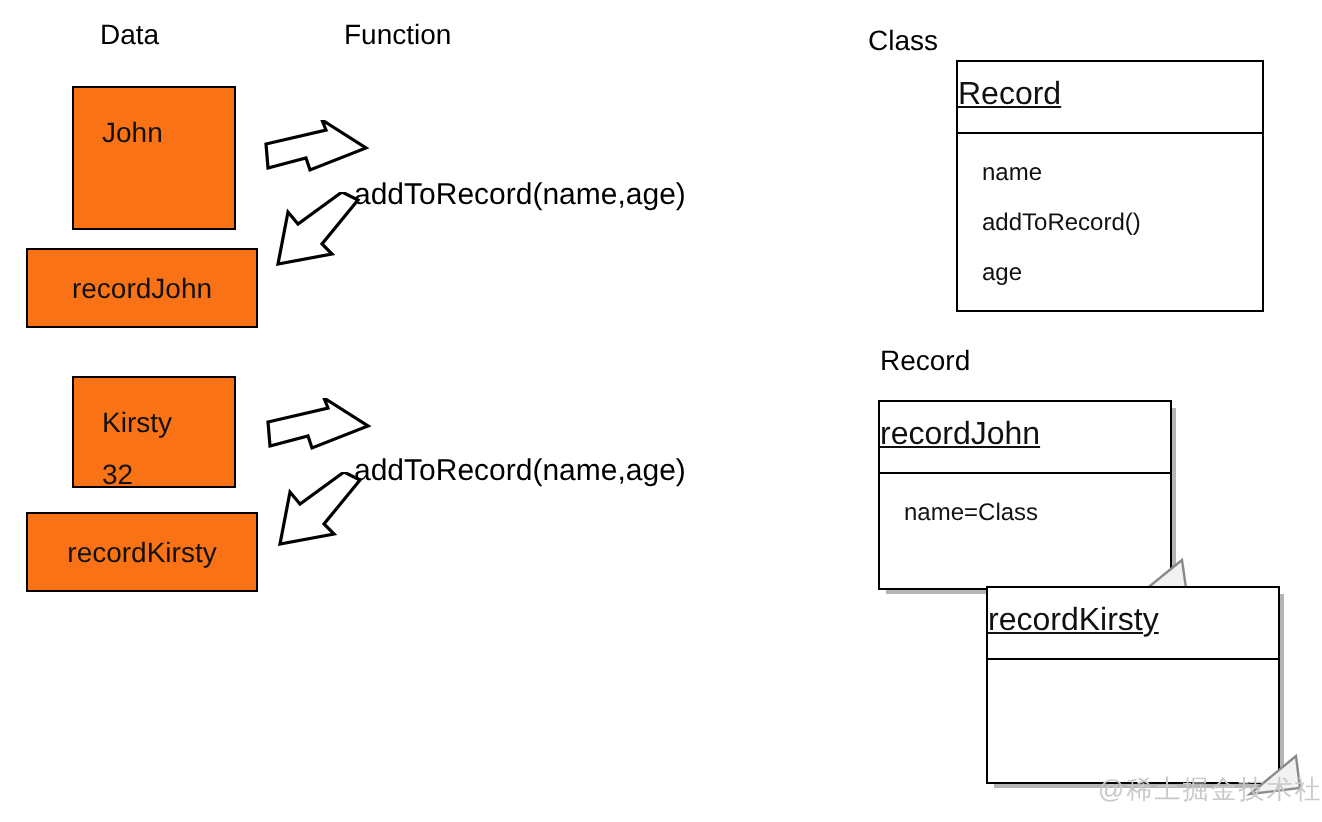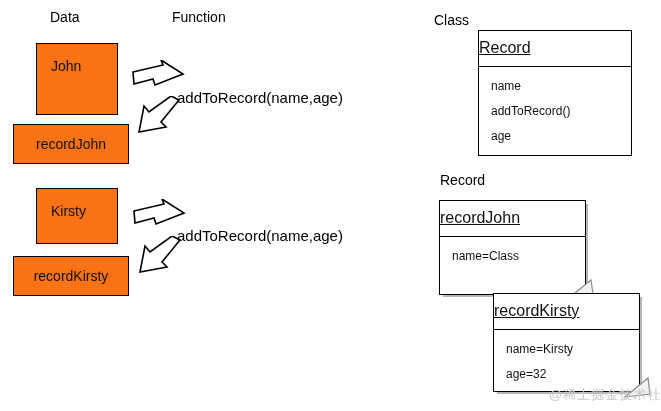--- a/index.html
+++ b/index.html
@@ -107,20 +107,21 @@
   <div class="box data-box" style="left:36px; top:43px; width:82px; height:72px;">
     <div class="row">John</div>
   </div>
 
   <div class="box record-box" style="left:13px; top:124px; width:116px; height:40px;">
     <span>recordJohn</span>
   </div>
 
   <div class="box data-box" style="left:36px; top:188px; width:82px; height:56px;">
     <div class="row">Kirsty</div>
+    <div class="row">32</div>
   </div>
 
   <div class="box record-box" style="left:13px; top:256px; width:116px; height:40px;">
     <span>recordKirsty</span>
   </div>
 
   <svg class="arrow" style="left:130px; top:60px;" width="56" height="36" viewBox="0 0 56 36">
     <polygon points="3,12 33,5 31,0 53,14 25,25 23,19 4,24" fill="#ffffff" stroke="#000000" stroke-width="1.6" stroke-linejoin="miter"></polygon>
   </svg>
 
@@ -155,24 +156,20 @@
       <div class="row">name=Class</div>
     </div>
   </div>
 
   <svg class="arrow" style="left:565px; top:278px;" width="30" height="22" viewBox="0 0 30 22">
     <polygon points="26,2 5,19 28,16" fill="#f2f2f2" stroke="#8a8a8a" stroke-width="1.2" stroke-linejoin="miter"></polygon>
   </svg>
 
   <div class="uml shadowed" style="left:493px; top:293px; width:147px; height:99px;">
     <div class="uml-title">recordKirsty</div>
-    <div class="uml-body">
-      <div class="row">name=Kirsty</div>
-      <div class="row">age=32</div>
-    </div>
   </div>
 
   <svg class="arrow" style="left:620px; top:376px;" width="32" height="24" viewBox="0 0 32 24">
     <polygon points="28,2 5,21 30,18" fill="#f2f2f2" stroke="#8a8a8a" stroke-width="1.2" stroke-linejoin="miter"></polygon>
   </svg>
 
   <div class="watermark" style="left:549px; top:386px;">@稀土掘金技术社区</div>
 
 </div>
 

